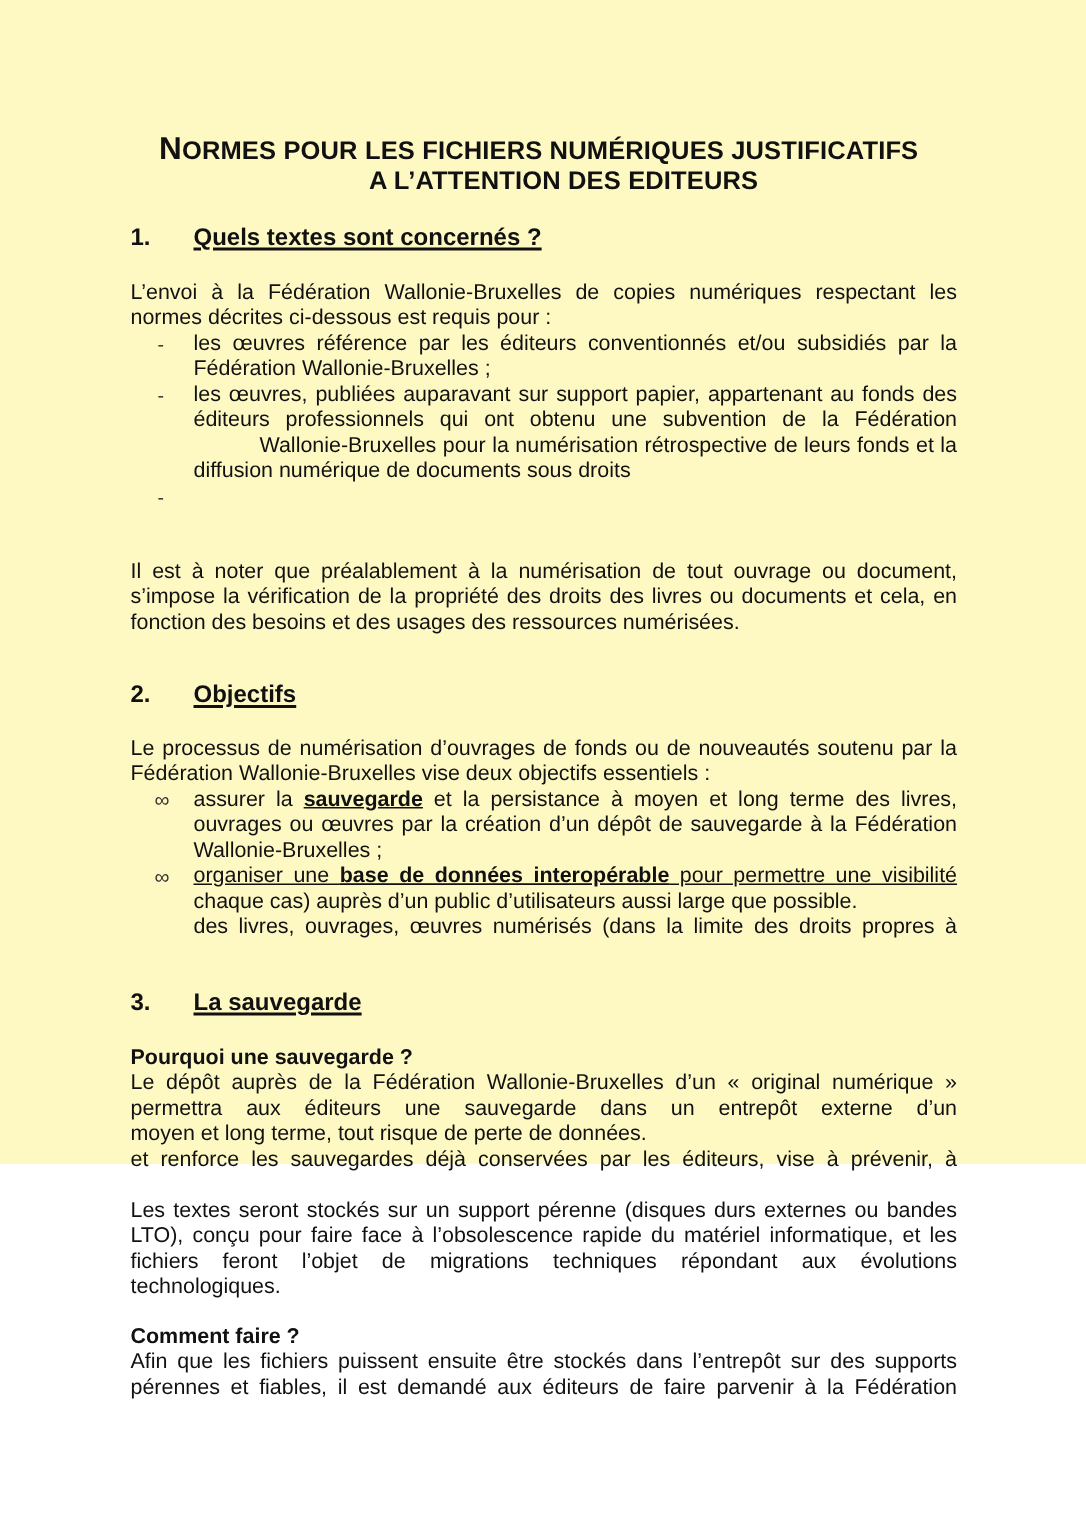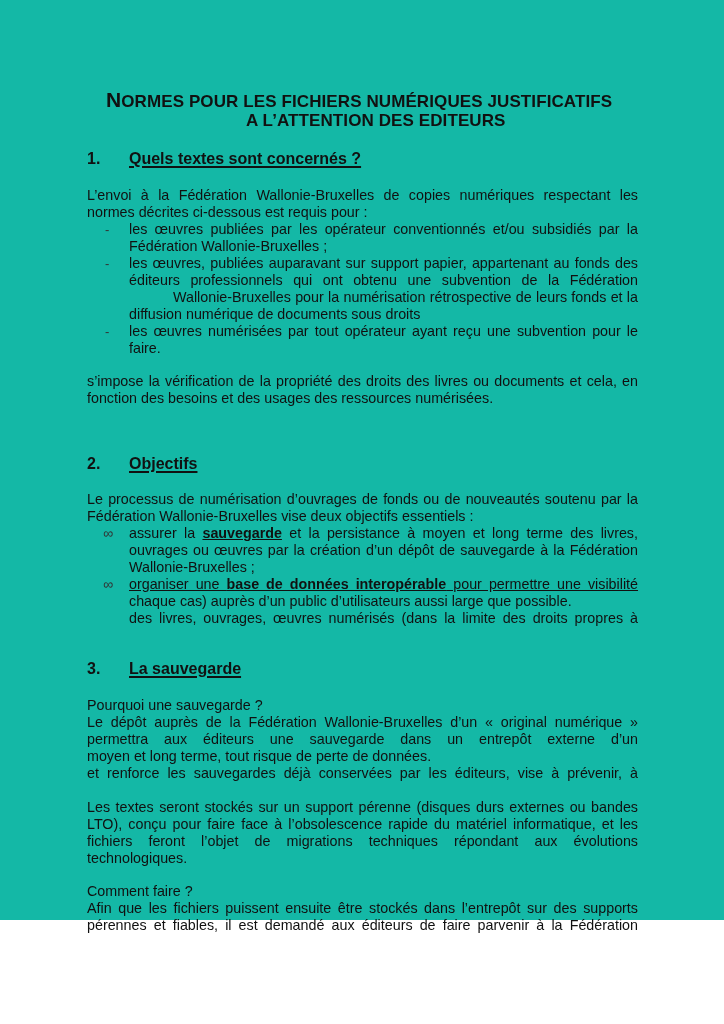--- a/index.html
+++ b/index.html
@@ -1,74 +1,71 @@
 <!DOCTYPE html>
 <html><head>
 <meta charset="utf-8">
 <style>
   html, body { margin: 0; padding: 0; background: #ffffff; }
   body { width: 724px; height: 1024px; position: relative; overflow: hidden;
          font-family: "Liberation Sans", sans-serif; color: #111; }
-  .page { position: absolute; left: 0; top: 0; width: 724px; height: 920px; background: #14b8a6; }
+  .page { position: absolute; left: 0; top: 0; width: 724px; height: 776px; background: #fef9c3; }
   .title { position: absolute; font-weight: bold; font-size: 17px; letter-spacing: 0.1px; white-space: nowrap; }
   .title .cap { font-size: 21px; }
   .title1 { left: 106px; top: 88px; }
   .title2 { left: 246px; top: 111px; }
   .h { position: absolute; left: 87px; font-weight: bold; font-size: 16px; white-space: nowrap; }
   .h .num { display: inline-block; width: 42px; }
   .h .txt { text-decoration: underline; text-underline-offset: 2px; text-decoration-thickness: 1.5px; }
   .p { position: absolute; left: 87px; width: 551px; font-size: 14.3px; line-height: 17px; text-align: justify; }
   .p .ln { display: block; text-align: justify; text-align-last: justify; white-space: nowrap; }
   .p .ln.last { text-align-last: left; }
   .li { position: absolute; left: 129px; width: 509px; font-size: 14.3px; line-height: 17px; }
   .li .ln { display: block; text-align: justify; text-align-last: justify; white-space: nowrap; }
   .li .ln.last { text-align-last: left; }
   .bullet { position: absolute; left: 105px; font-size: 13px; line-height: 17px; color: #333; }
   .inf { position: absolute; left: 103px; font-size: 14px; line-height: 17px; color: #333; }
   .ul { font-weight: bold; text-decoration: underline; }
-  .sub { position: absolute; left: 87px; font-weight: normal; font-size: 14.3px; line-height: 17px; }
+  .sub { position: absolute; left: 87px; font-weight: bold; font-size: 14.3px; line-height: 17px; }
 </style>
 </head>
 <body>
 
 <div class="page">
 
   <div class="title title1"><span class="cap">N</span><span>ORMES POUR LES FICHIERS NUMÉRIQUES JUSTIFICATIFS</span></div>
   <div class="title title2"><span>A L</span><span class="cap" style="font-size:17px">’</span><span>ATTENTION DES EDITEURS</span></div>
 
   <div class="h" style="top:150px">
     <span class="num">1.</span><span class="txt">Quels textes sont concernés ?</span>
   </div>
 
   <div class="p" style="top:187px">
     <span class="ln" style="white-space: normal;">L’envoi à la Fédération Wallonie-Bruxelles de copies numériques respectant les</span>
     <span class="ln last" style="white-space: normal;">normes décrites ci-dessous est requis pour :</span>
   </div>
 
   <span class="bullet" style="top:221px">-</span>
   <div class="li" style="top:221px">
-    <span class="ln" style="white-space: normal;">les œuvres publiées par les opérateur conventionnés et/ou subsidiés par la</span>
+    <span class="ln" style="white-space: normal;">les œuvres référence par les éditeurs conventionnés et/ou subsidiés par la</span>
     <span class="ln last" style="white-space: normal;">Fédération Wallonie-Bruxelles ;</span>
   </div>
 
   <span class="bullet" style="top:255px">-</span>
   <div class="li" style="top:255px">
     <span class="ln" style="white-space: normal;">les œuvres, publiées auparavant sur support papier, appartenant au fonds des</span>
     <span class="ln" style="white-space: normal;">éditeurs professionnels qui ont obtenu une subvention de la Fédération</span>
     <span class="ln" style="white-space: normal; margin-left: 44px;">Wallonie-Bruxelles pour la numérisation rétrospective de leurs fonds et la</span>
     <span class="ln last" style="white-space: normal;">diffusion numérique de documents sous droits</span>
   </div>
 
   <span class="bullet" style="top:323px">-</span>
-  <div class="li" style="top:323px">
-    <span class="ln" style="white-space: normal;">les œuvres numérisées par tout opérateur ayant reçu une subvention pour le</span>
-    <span class="ln last" style="white-space: normal;">faire.</span>
-  </div>
 
   <div class="p" style="top:373px">
+    <span class="ln" style="white-space: normal;">Il est à noter que préalablement à la numérisation de tout ouvrage ou document,</span>
     <span class="ln" style="white-space: normal;">s’impose la vérification de la propriété des droits des livres ou documents et cela, en</span>
     <span class="ln last" style="white-space: normal;">fonction des besoins et des usages des ressources numérisées.</span>
   </div>
 
   <div class="h" style="top:455px">
     <span class="num">2.</span><span class="txt">Objectifs</span>
   </div>
 
   <div class="p" style="top:491px">
     <span class="ln" style="white-space: normal;">Le processus de numérisation d’ouvrages de fonds ou de nouveautés soutenu par la</span>

